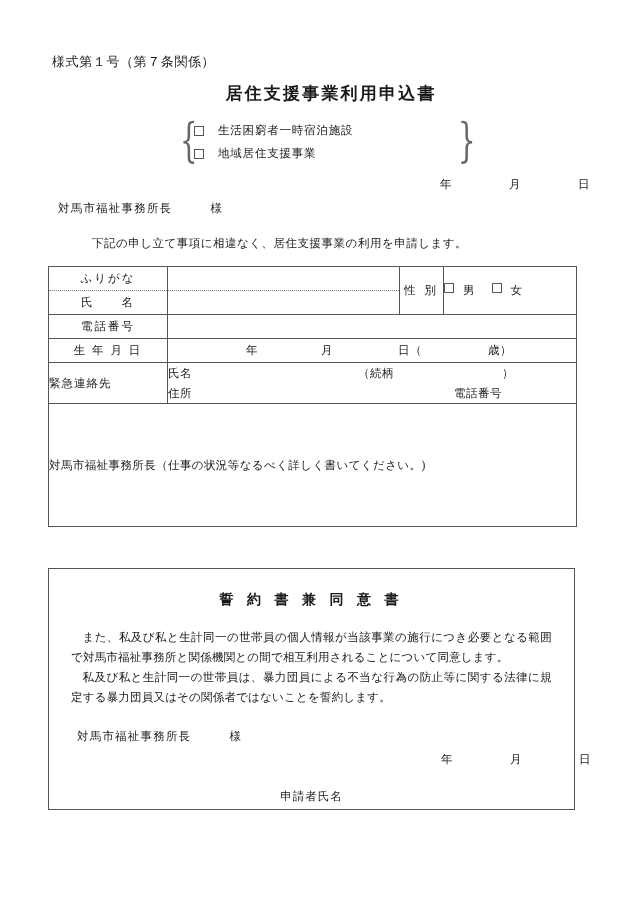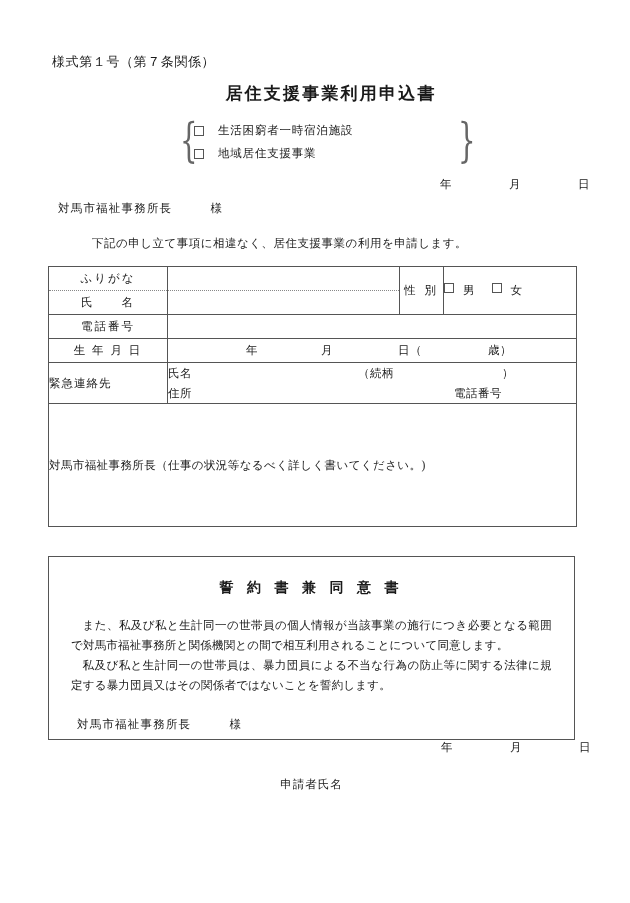--- a/index.html
+++ b/index.html
@@ -194,23 +194,23 @@
     height: 122px;
     vertical-align: top;
     padding: 6px 0 0 6px;
     letter-spacing: 0.4px;
   }
 
   
   .pledge-box {
     position: absolute;
     left: 48px;
-    top: 556px;
+    top: 568px;
     width: 527px;
-    height: 184px;
+    height: 242px;
     border: 1px solid #555;
     box-sizing: border-box;
   }
   .pledge-title {
     margin-top: 22px;
     text-align: center;
     font-size: 14px;
     font-weight: 700;
     letter-spacing: 5px;
   }

